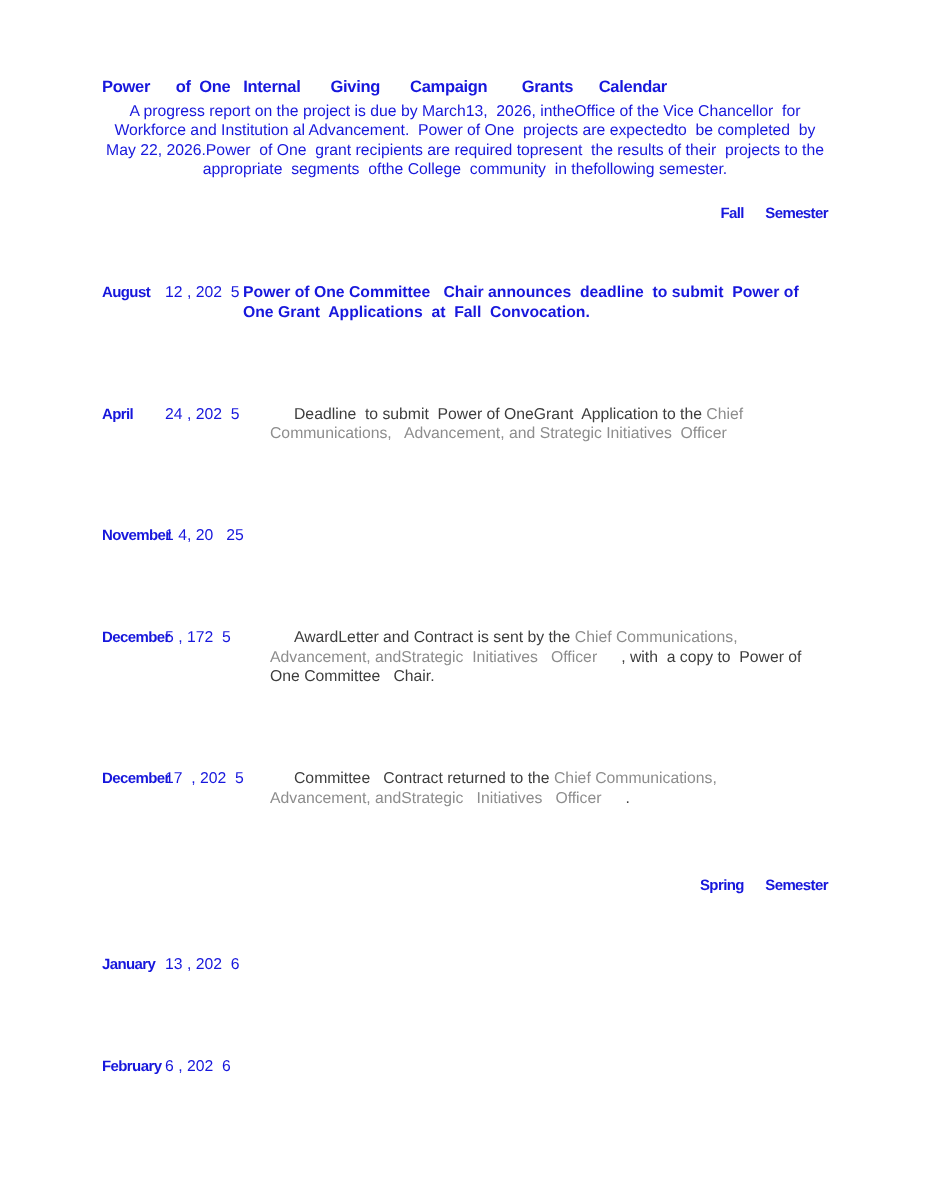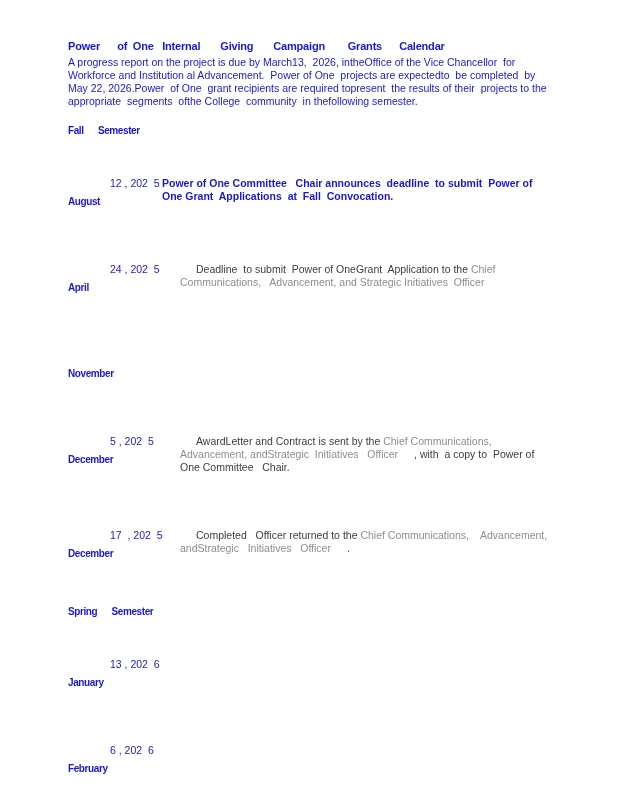--- a/index.html
+++ b/index.html
@@ -12,27 +12,27 @@
     width: 618px; height: 800px;
     padding: 40px 66px 0 68px;
     font-size: 10.5px; line-height: 13px;
     color: #3d3d3d;
   }
   .doc * { white-space: pre-wrap; }
   .blue { color: #1717dc; }
   .seg-blue { color: #1717dc; }
   .seg-dark { color: #3d3d3d; margin-left: 16px; }
   .seg-gray { color: #8d8d8d; }
-  .cond { font-weight: bold; letter-spacing: -0.4px; font-size: 10px; margin-top: 18px; }
+  .cond { font-weight: bold; letter-spacing: -0.4px; font-size: 10px; }
   h1.title {
     font-size: 11px; font-weight: bold; letter-spacing: -0.2px;
-    color: #1717dc; margin: 0 0 3px 0; line-height: 13px;
+    color: #1717dc; margin: 12px 0 3px 0; line-height: 13px;
   }
-  .intro { margin: 0 0 0 0; }
-  .sem-header { margin: 16px 0 14px 0; }
+  .intro { margin: 0 0 0 0; text-align: center; }
+  .sem-header { margin: 16px 0 14px 0; text-align: right; }
   .cal-row {
     display: grid;
     grid-template-columns: 42px 70px 1fr;
     margin-bottom: 16px;
   }
   .cal-month { overflow: visible; }
   .cal-date  {}
   .cal-desc  {}
   .row--tight .cal-desc { margin-left: -18px; font-weight: bold; }
 </style>
@@ -55,32 +55,33 @@
   </div>
 
   <div class="cal-row">
     <div class="cal-month cond blue">April</div>
     <div class="cal-date blue">24 , 202  5</div>
     <div class="cal-desc"><span class="seg-dark">Deadline  to submit  Power of OneGrant  Application to the </span><span class="seg-gray">Chief Communications,   Advancement, and Strategic Initiatives  Officer</span></div>
   </div>
 
   <div class="cal-row">
     <div class="cal-month cond blue">November</div>
+    <div class="cal-date blue">1 4, 20   25</div>
   </div>
 
   <div class="cal-row">
     <div class="cal-month cond blue">December</div>
-    <div class="cal-date blue">5 , 202  5</div>
+    <div class="cal-date blue">5 , 172  5</div>
     <div class="cal-desc"><span class="seg-dark">AwardLetter and Contract is sent by the </span><span class="seg-gray">Chief Communications, Advancement, andStrategic  Initiatives   Officer</span><span class="seg-dark">, with  a copy to  Power of One Committee   Chair.</span></div>
   </div>
 
   <div class="cal-row">
     <div class="cal-month cond blue">December</div>
     <div class="cal-date blue">17  , 202  5</div>
-    <div class="cal-desc"><span class="seg-dark">Completed   Officer returned to the </span><span class="seg-gray">Chief Communications,    Advancement, andStrategic   Initiatives   Officer</span><span class="seg-dark">.</span></div>
+    <div class="cal-desc"><span class="seg-dark">Committee   Contract returned to the </span><span class="seg-gray">Chief Communications,    Advancement, andStrategic   Initiatives   Officer</span><span class="seg-dark">.</span></div>
   </div>
 </div>
 
   <div class="sem-header cond blue">Spring      Semester</div>
 
   <div>
   <div class="cal-row row--tight">
     <div class="cal-month cond blue">January</div>
     <div class="cal-date blue">13 , 202  6</div>
   </div>

